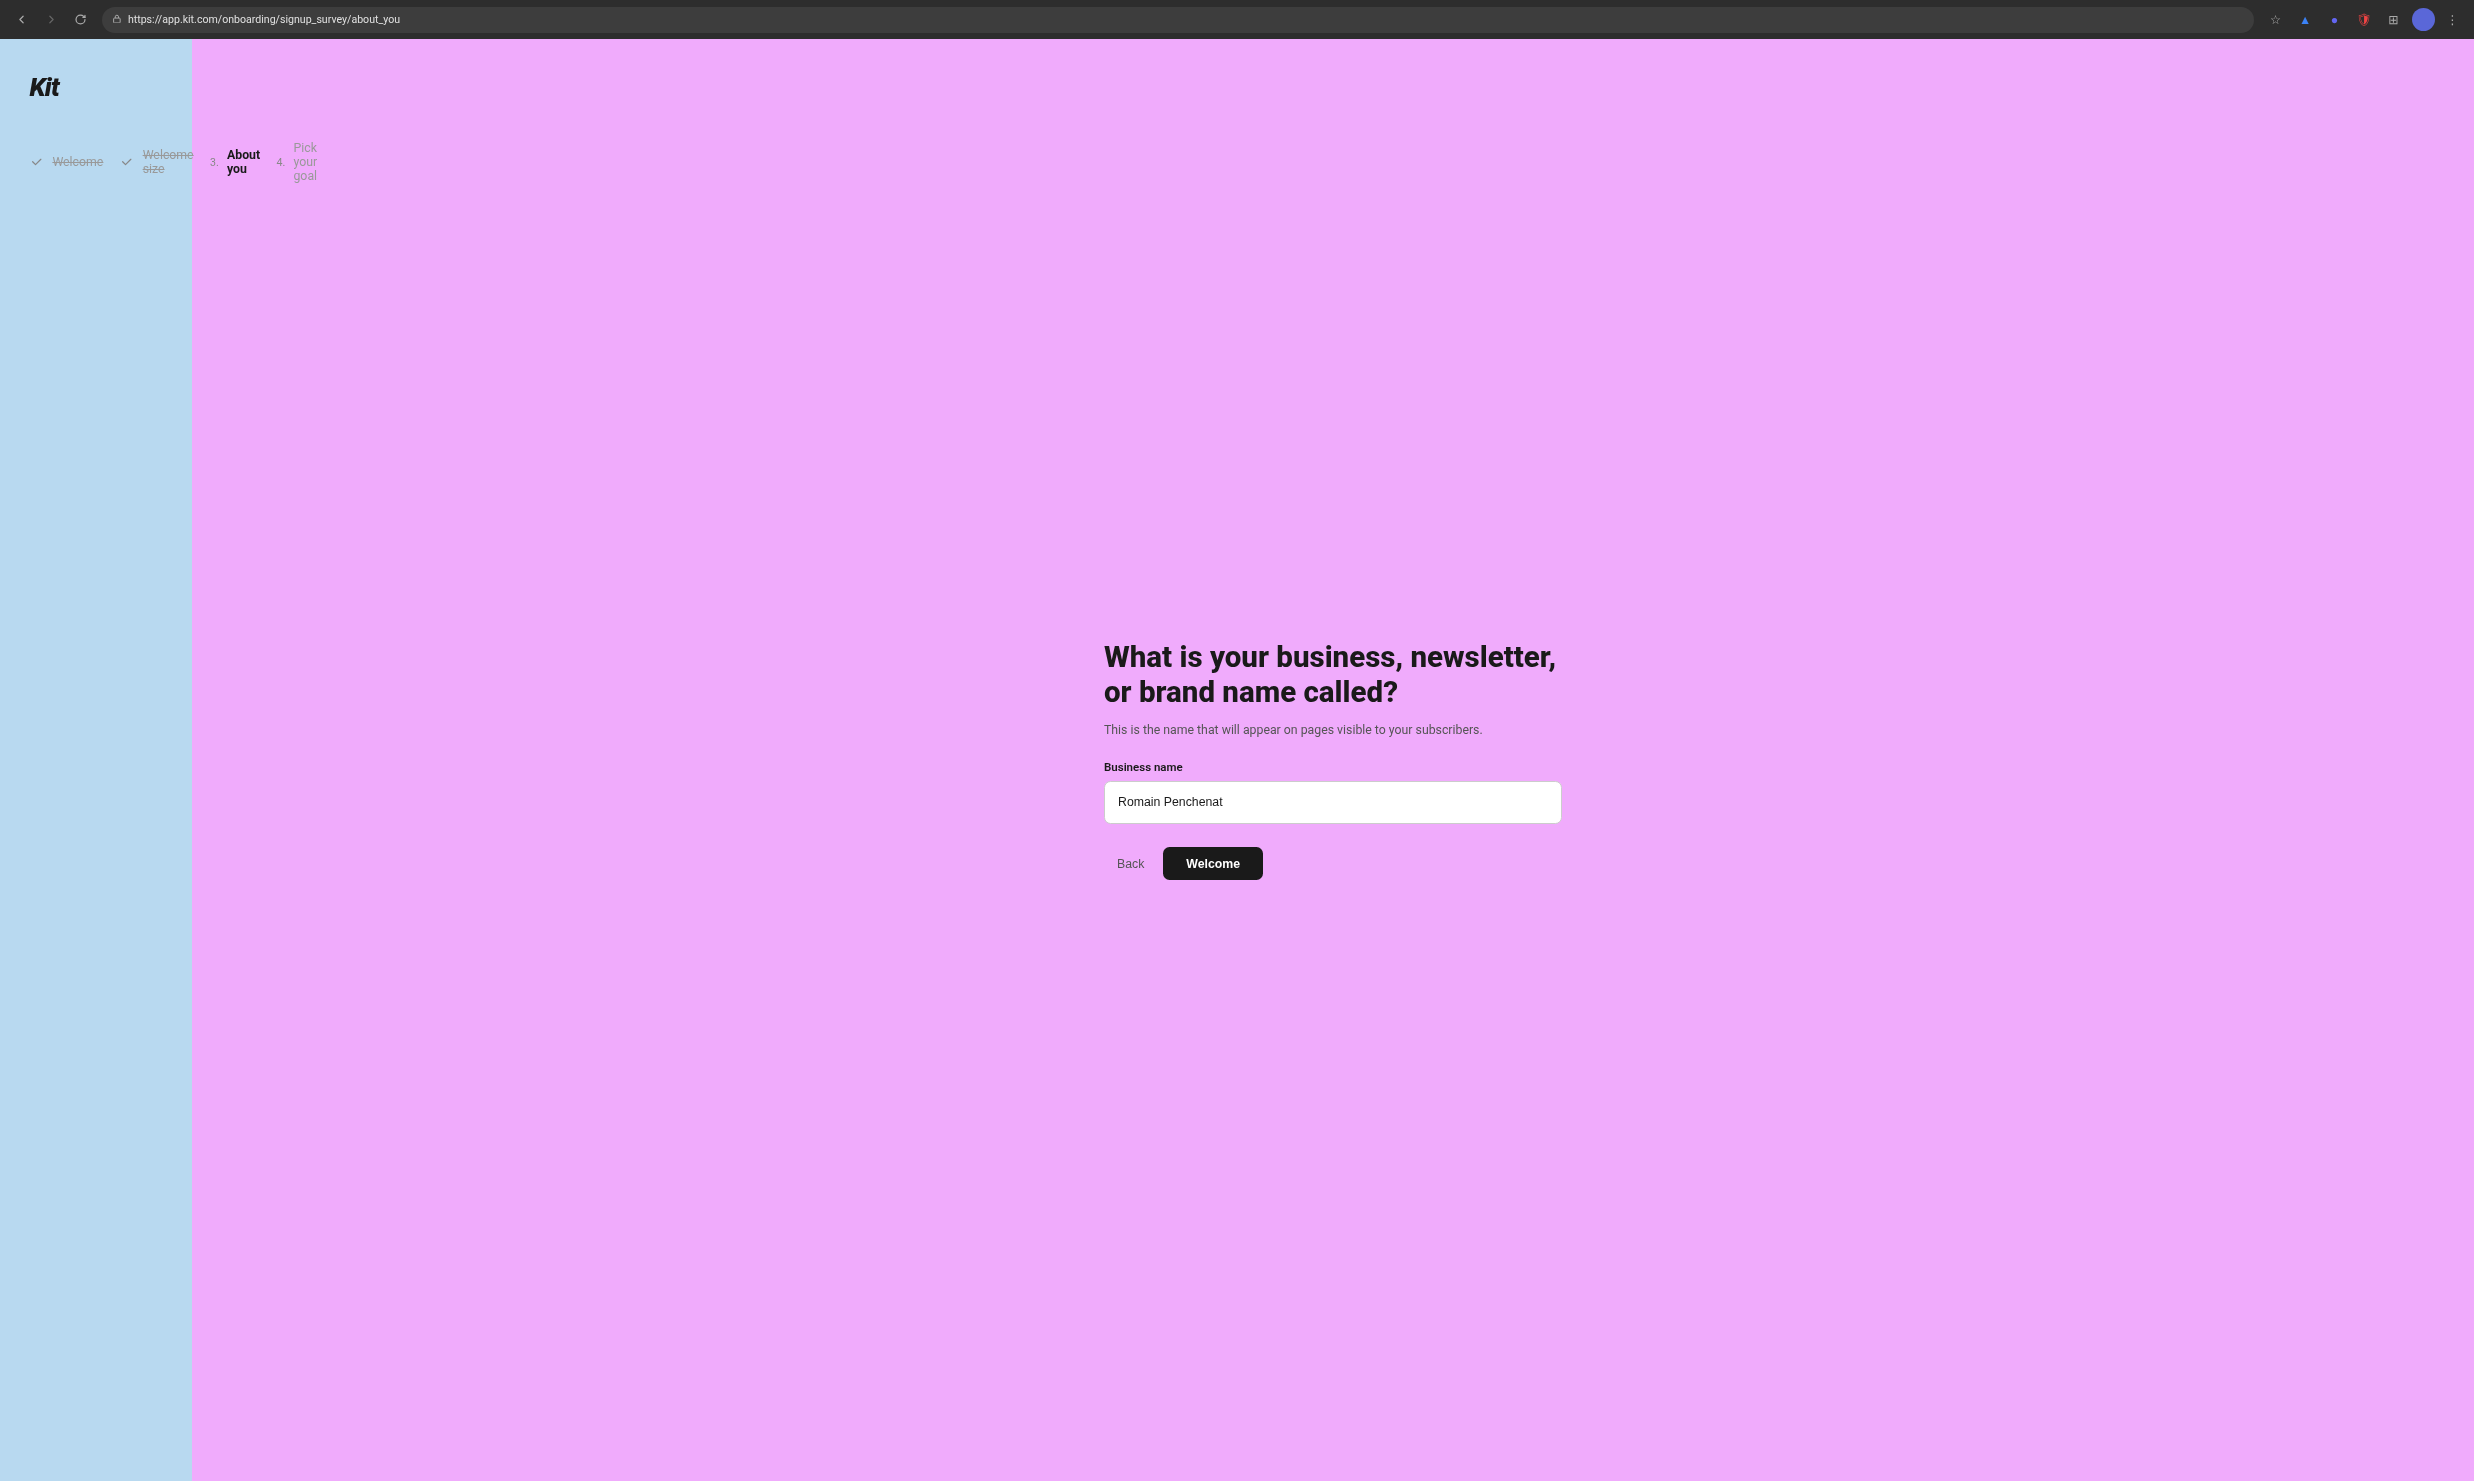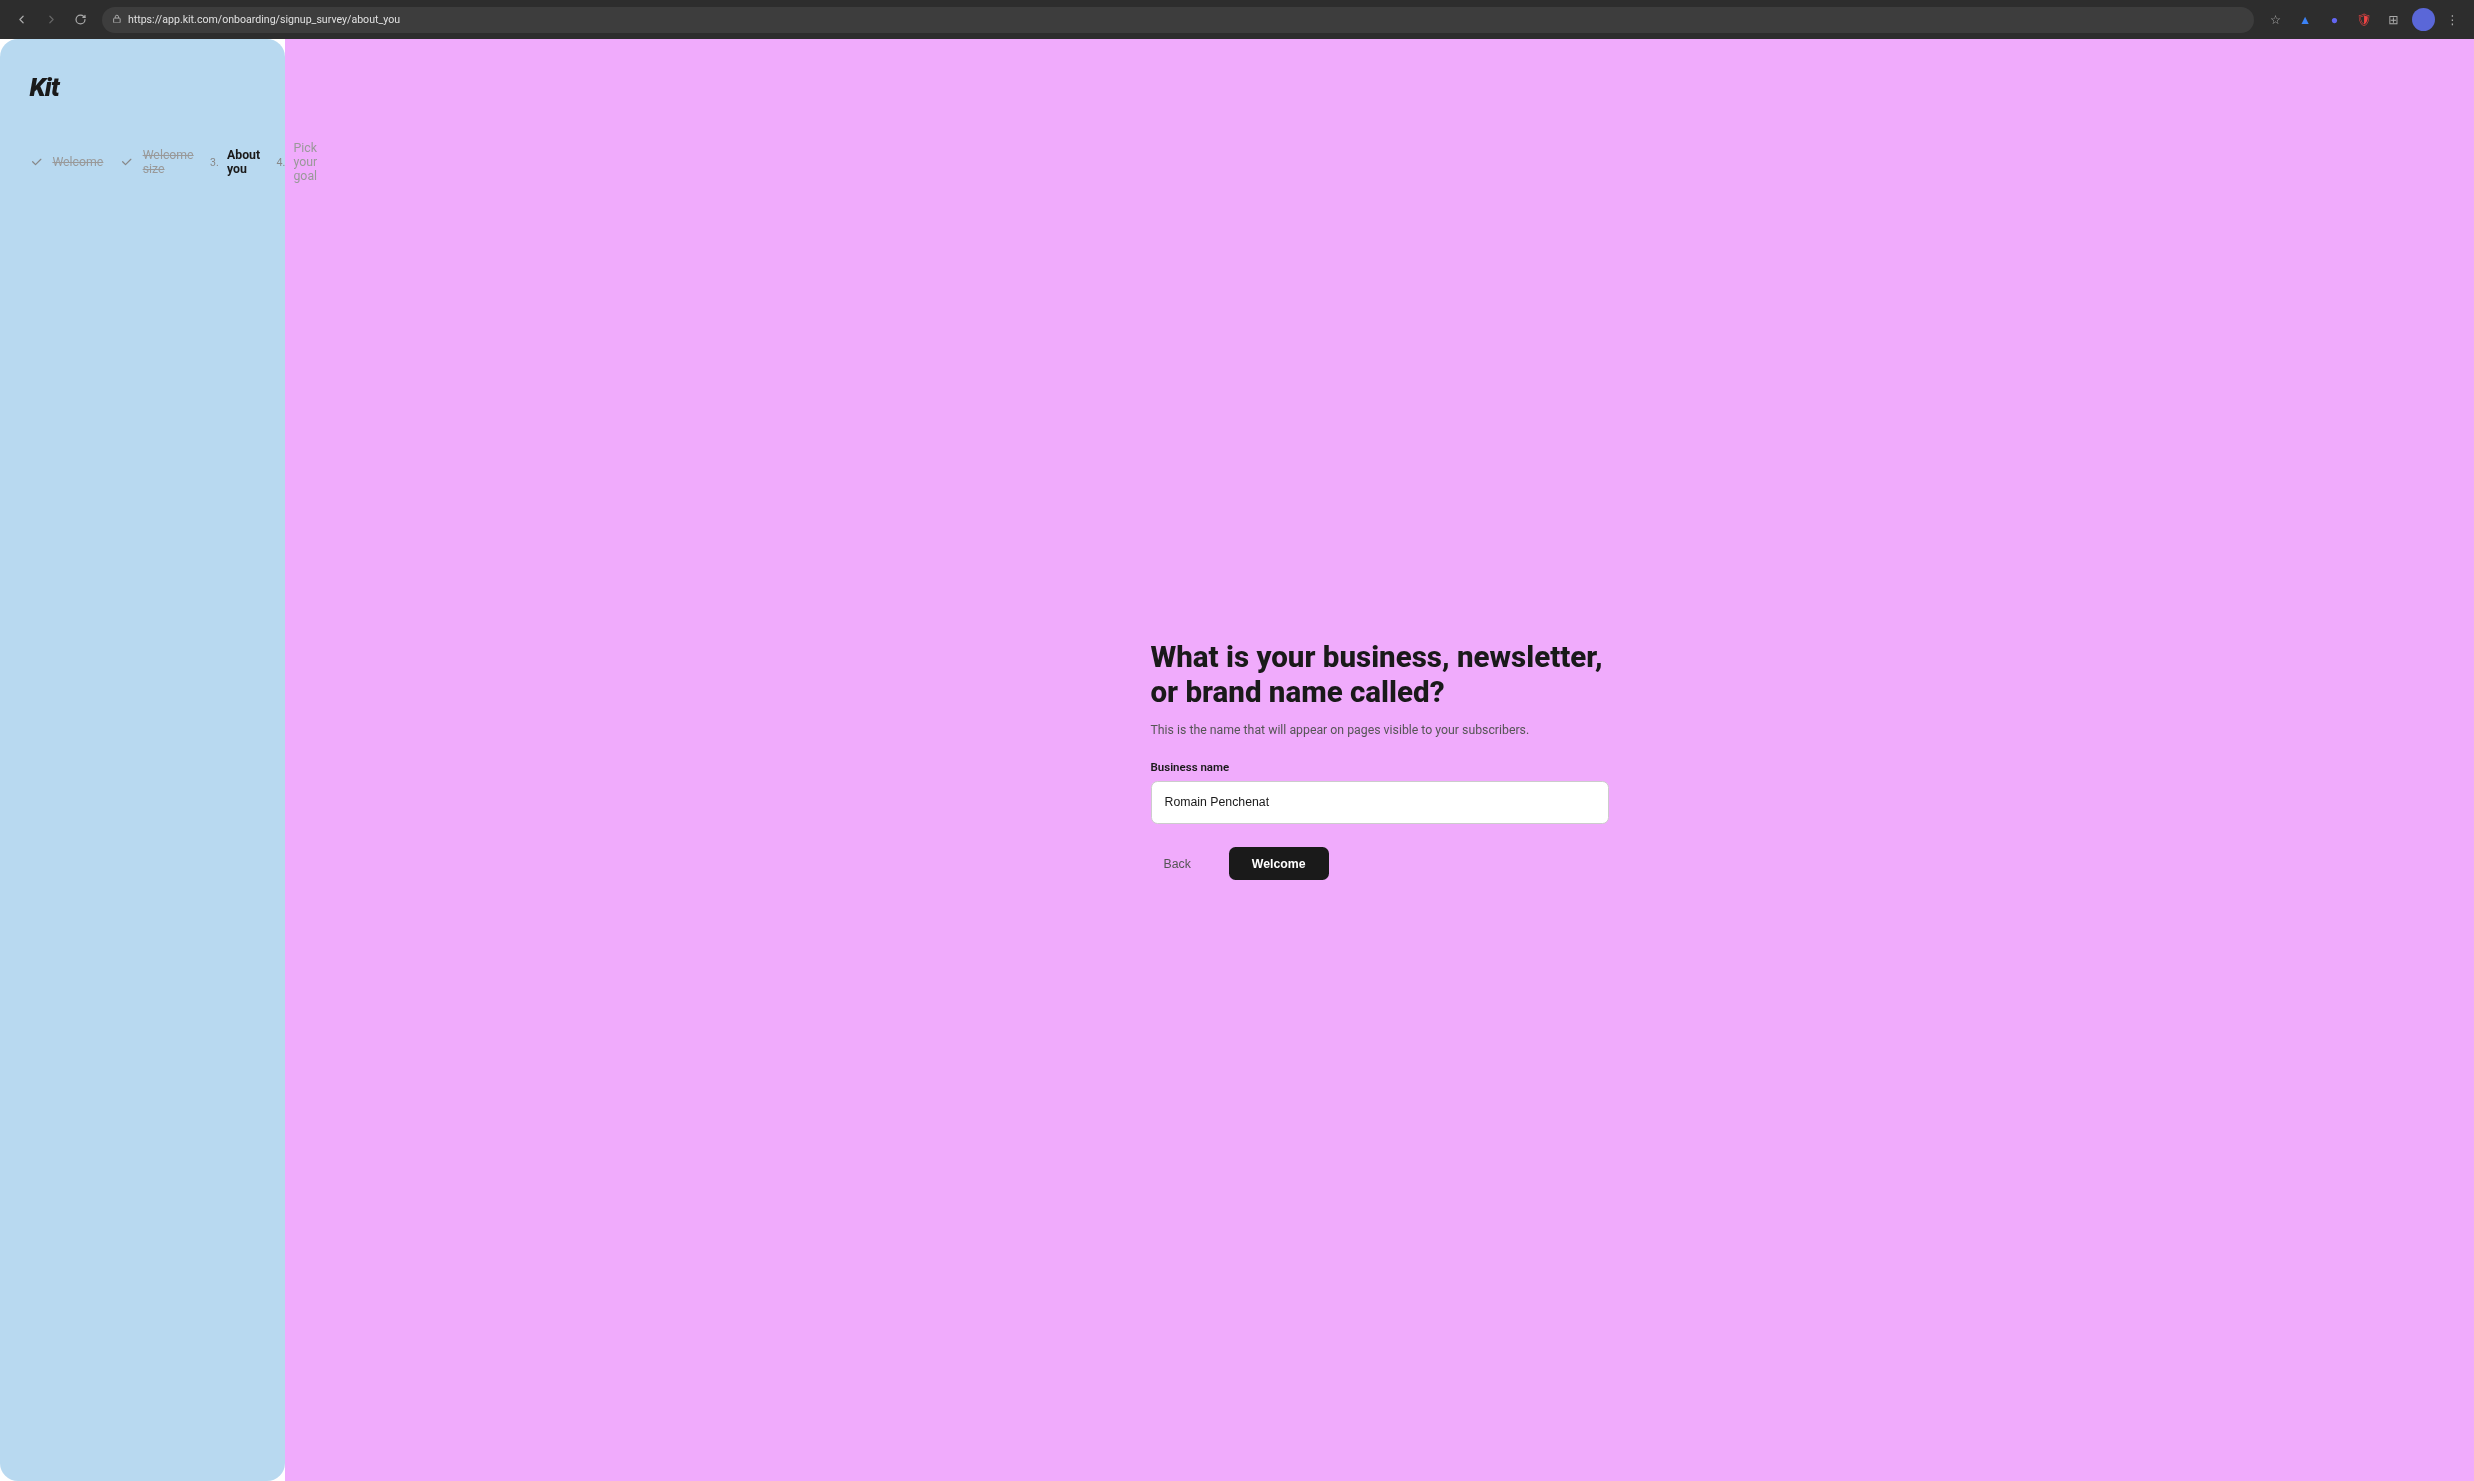--- a/index.html
+++ b/index.html
@@ -91,28 +91,27 @@
 
     
     .app-container {
       display: flex;
       flex: 1;
       overflow: hidden;
     }
 
     
     .sidebar {
-      width: 285px;
+      width: 192px;
       background: #b8d9f0;
       flex-shrink: 0;
       padding: 33px 29.5px;
       display: flex;
       flex-direction: column;
       position: relative;
-      border-radius: 18px;
     }
 
     .kit-logo {
       font-size: 26px;
       font-weight: 900;
       color: #1a1a1a;
       letter-spacing: -0.8px;
       margin-bottom: 39px;
       font-style: italic;
     }
@@ -211,21 +210,21 @@
       font-size: 12.3px;
       color: #1a1a1a;
       background: #fff;
       outline: none;
       margin-bottom: 23px;
     }
 
     .form-actions {
       display: flex;
       align-items: center;
-      gap: 25px;
+      gap: 6px;
     }
 
     .back-btn {
       background: transparent;
       border: none;
       font-size: 12.3px;
       color: #555;
       cursor: pointer;
       padding: 8.2px 13px;
     }

